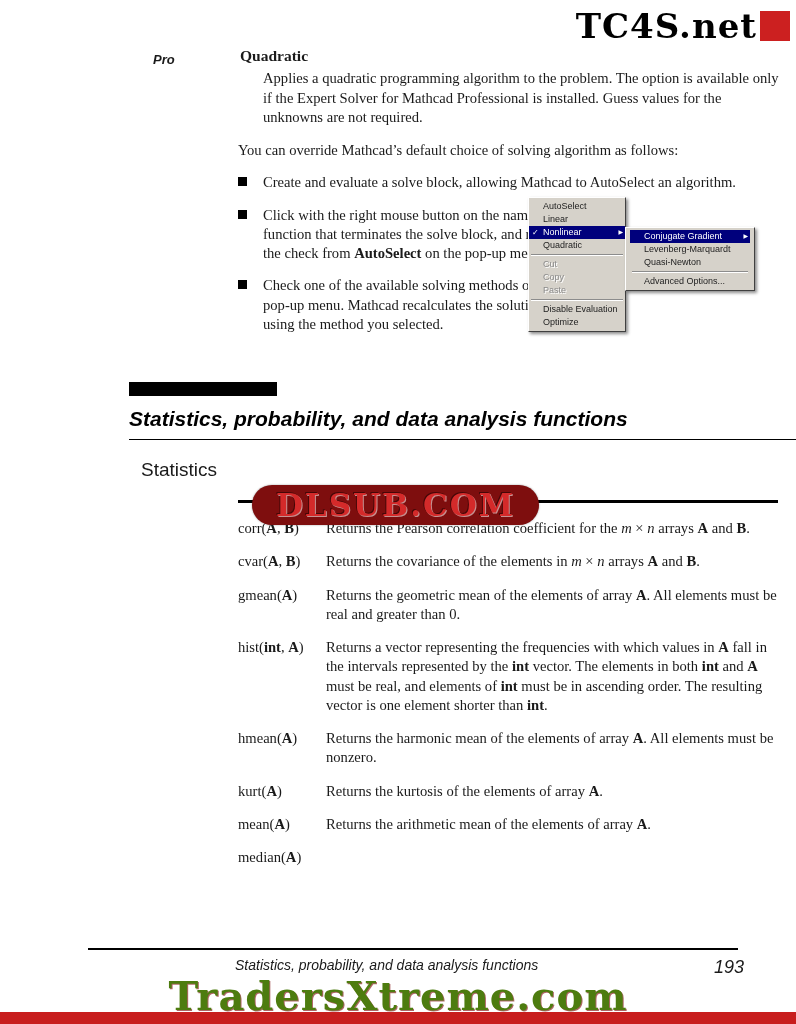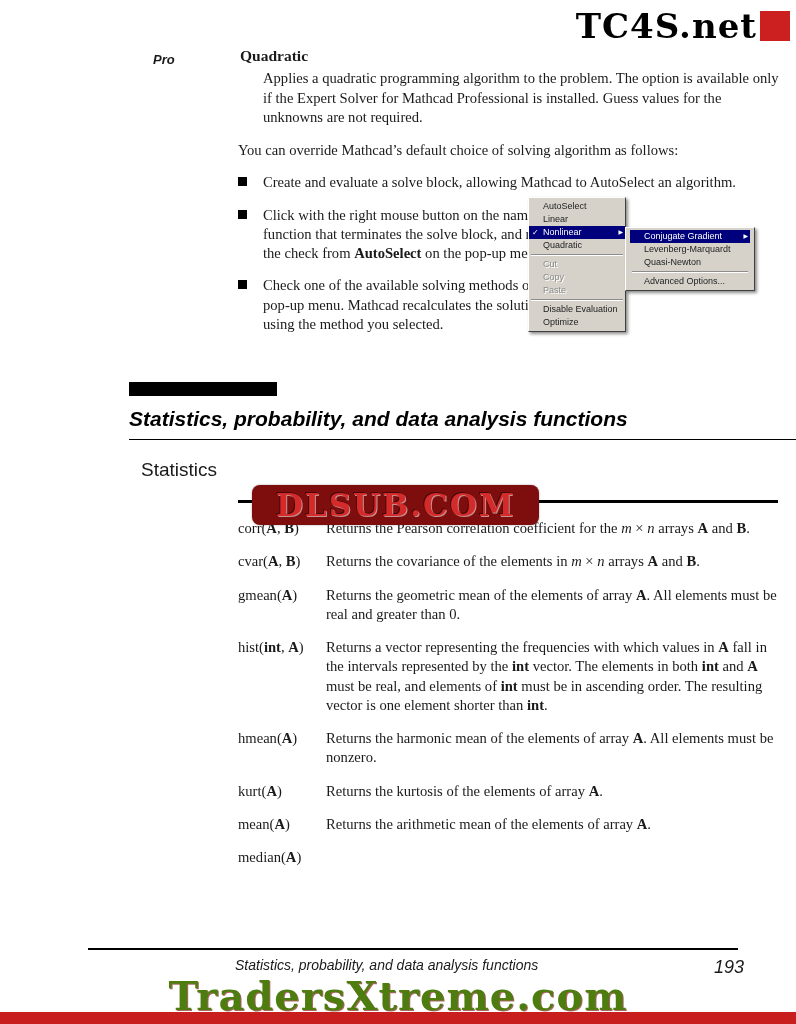--- a/index.html
+++ b/index.html
@@ -58,21 +58,21 @@
 
   
   .fn-table { margin-left:197px; margin-top:18px; width:540px; border-top:3px solid #000; padding-top:2px; }
   .fn-row { display:flex; margin-top:14px; }
   .fn-name { width:88px; flex:none; }
   .fn-desc { flex:1; }
 
   
   .wm-stamp {
     position:absolute; left:252px; top:485px; width:287px; height:40px;
-    background:#7e0e0e; border-radius:8px; display:flex; justify-content:center;
+    background:#7e0e0e; border-radius:20px; display:flex; justify-content:center;
     box-shadow:0 0 2px rgba(0,0,0,0.4);
   }
   .wm-stamp-text {
     font-family:"DejaVu Serif", serif; font-weight:bold; font-size:31px; letter-spacing:2px;
     color:#d42a2a; text-shadow:1px 1px 0 rgba(255,255,255,0.55), -1px -1px 0 rgba(0,0,0,0.45);
   }
 
   
   .footer-rule { position:absolute; left:88px; top:948px; width:650px; border-top:2px solid #000; }
   .footer-text { position:absolute; left:235px; top:956px; font-family:"Liberation Sans", sans-serif; font-style:italic; font-size:14px; }

